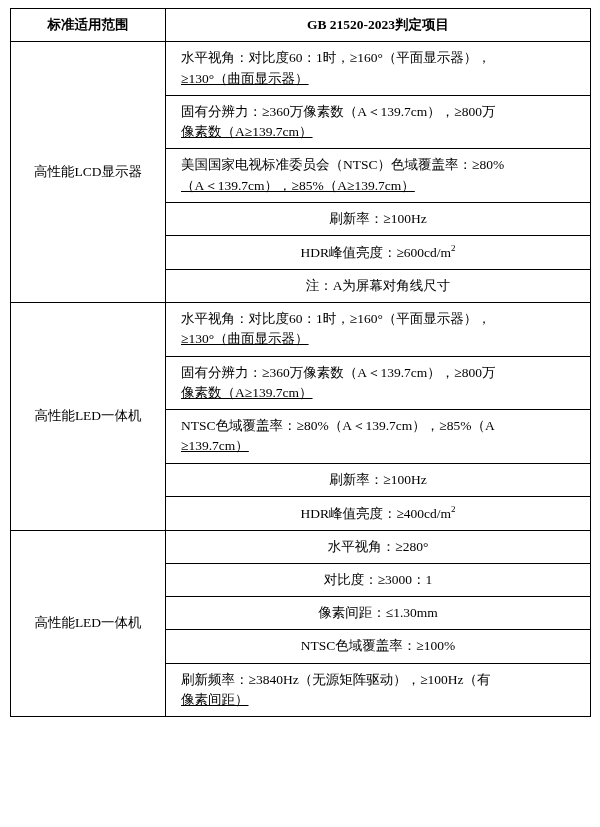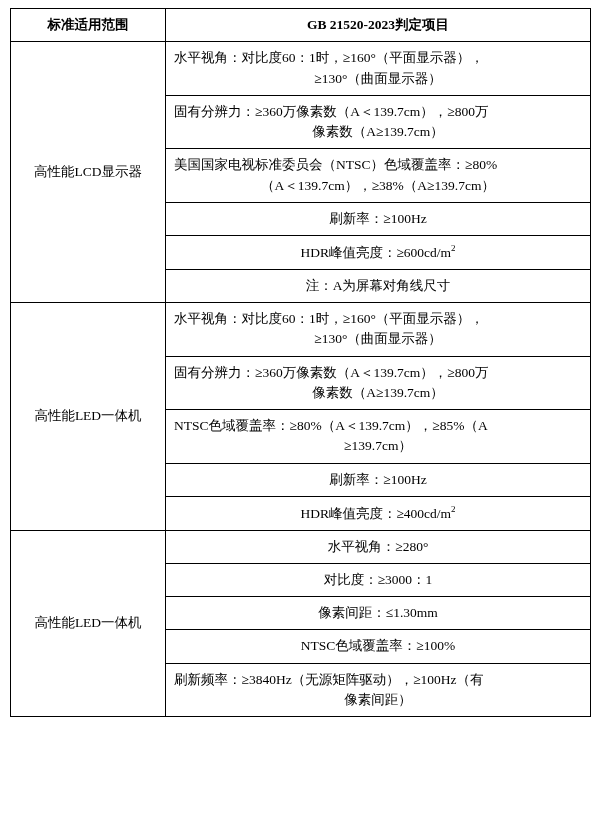--- a/index.html
+++ b/index.html
@@ -22,21 +22,21 @@
     padding: 8px 10px 0 10px;
   }
   table.spec {
     width: 580px;
     border-collapse: collapse;
     table-layout: fixed;
     border: 1.5px solid #000;
   }
   table.spec td {
     border: 1px solid #000;
-    padding: 6px 8px;
+    padding: 6px 15px;
     vertical-align: middle;
     font-size: 13.5px;
     line-height: 1.5;
     word-break: break-all;
   }
   .col-scope { width: 155px; }
   .col-items { width: 425px; }
 
   .hdr {
     text-align: center;
@@ -56,21 +56,21 @@
     font-size: 14px;
   }
   .item-cell { text-align: left; }
   .item-center { text-align: center; margin-top: 32px; }
   .hang {
     display: block;
     text-indent: 0;
   }
   .hang .l2 {
     display: block;
-    text-align: center;
+    text-decoration: underline;
   }
   sup {
     font-size: 9px;
     vertical-align: super;
   }
 </style>
 </head>
 <body>
 
 <div class="page">
@@ -90,21 +90,21 @@
             <span class="hang"><span>水平视角：对比度60：1时，≥160°（平面显示器），</span><span class="l2">≥130°（曲面显示器）</span></span>
           </td>
         </tr>
         <tr>
           <td class="item-cell">
             <span class="hang"><span>固有分辨力：≥360万像素数（A＜139.7cm），≥800万</span><span class="l2">像素数（A≥139.7cm）</span></span>
           </td>
         </tr>
         <tr>
           <td class="item-cell">
-            <span class="hang"><span>美国国家电视标准委员会（NTSC）色域覆盖率：≥80%</span><span class="l2">（A＜139.7cm），≥38%（A≥139.7cm）</span></span>
+            <span class="hang"><span>美国国家电视标准委员会（NTSC）色域覆盖率：≥80%</span><span class="l2">（A＜139.7cm），≥85%（A≥139.7cm）</span></span>
           </td>
         </tr>
         <tr>
           <td class="item-cell item-center">
             <span class="hang"><span>刷新率：≥100Hz</span></span>
           </td>
         </tr>
         <tr>
           <td class="item-cell item-center">
             <span class="hang"><span>HDR峰值亮度：≥600cd/m</span><sup>2</sup></span>

